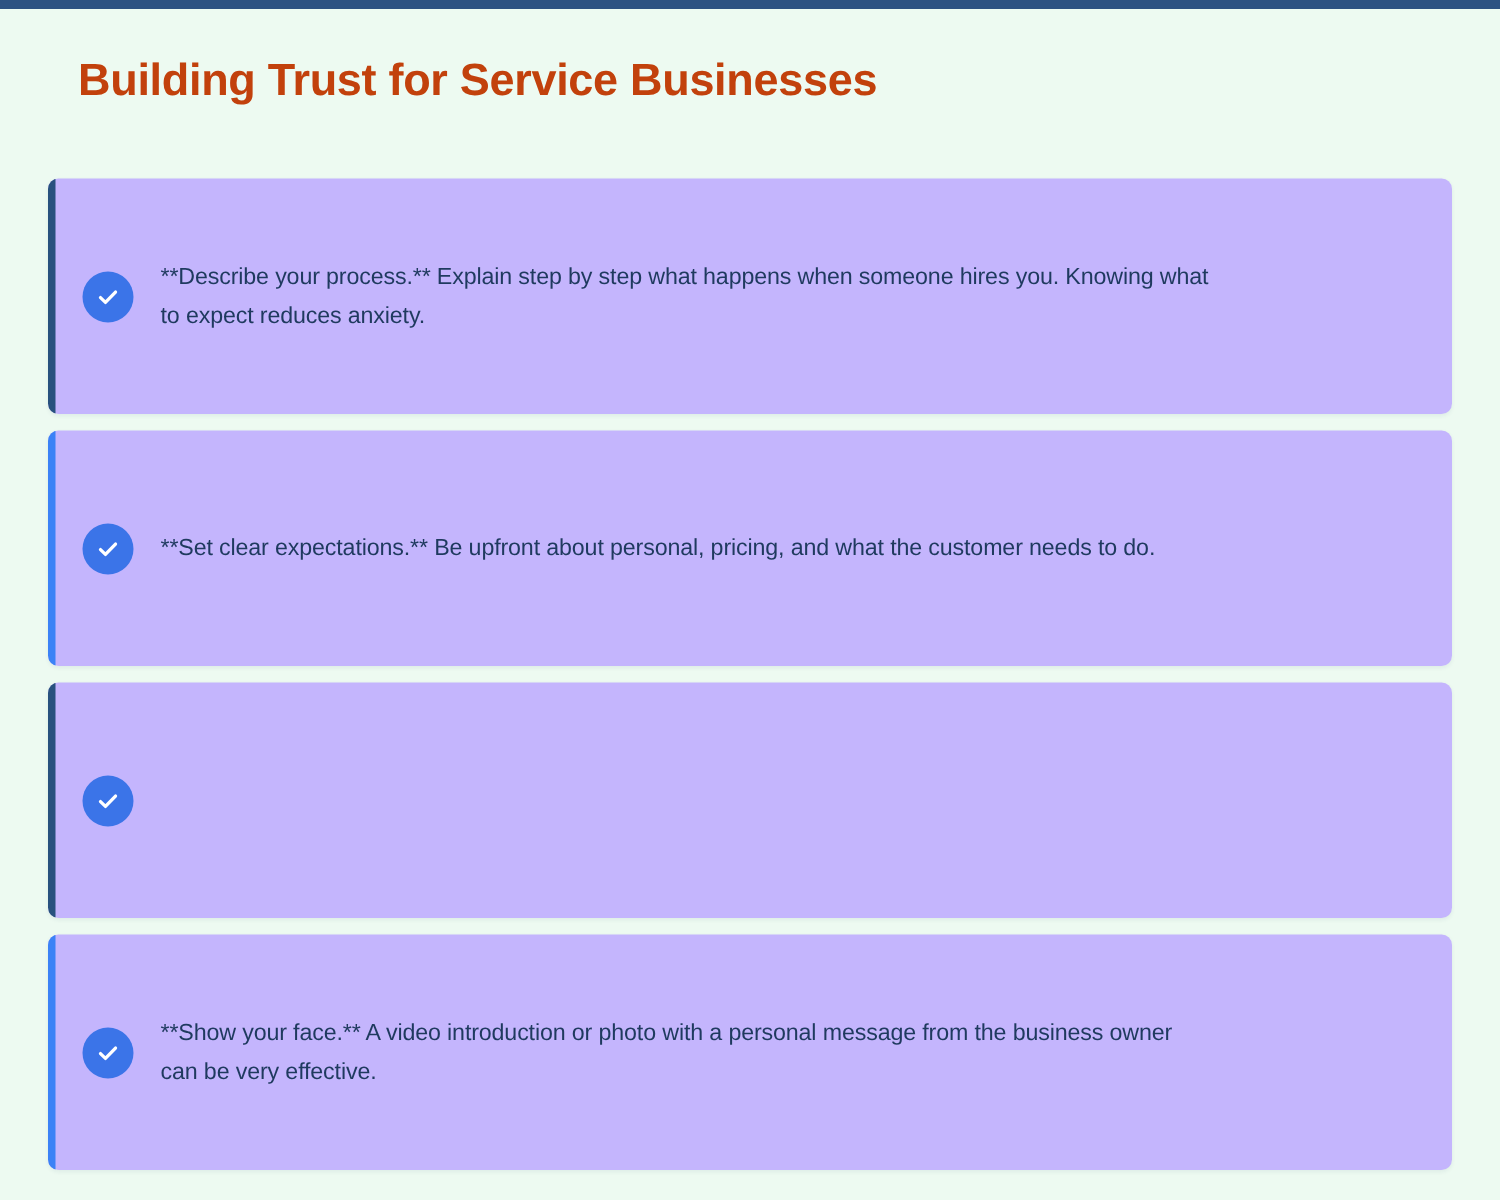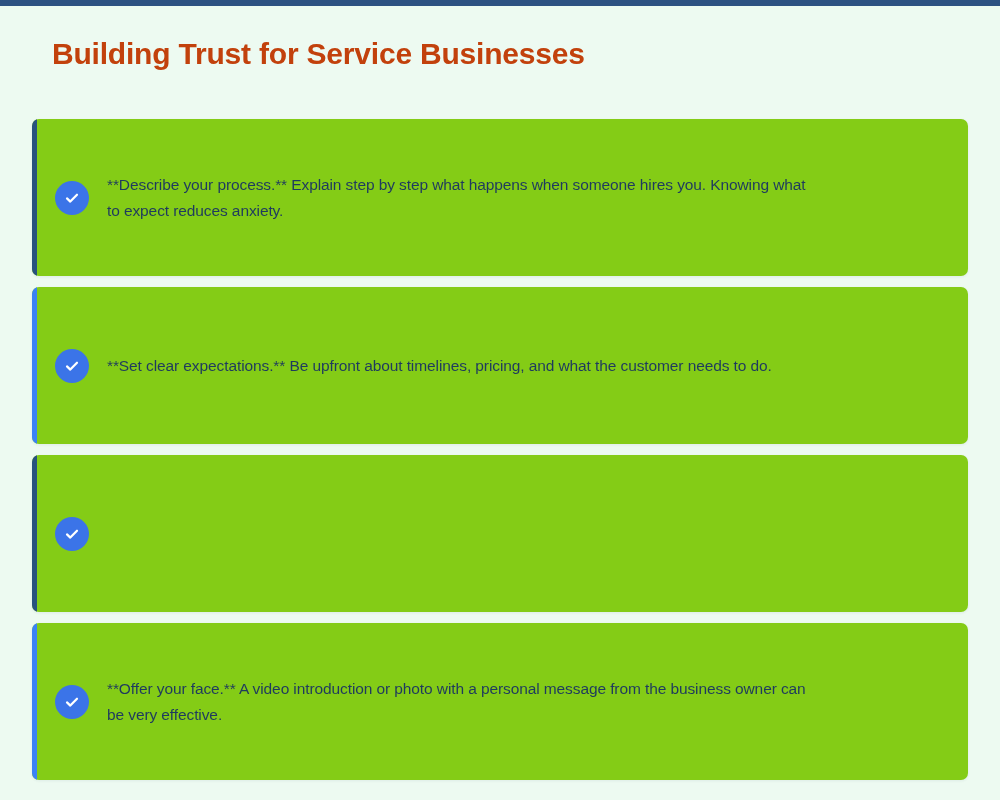--- a/index.html
+++ b/index.html
@@ -48,21 +48,21 @@
   }
 
   .card {
     position: relative;
     display: flex;
     align-items: center;
     box-sizing: border-box;
     width: 936px;
     height: 157px;
     margin-bottom: 11px;
-    background: #84cc16;
+    background: #c4b5fd;
     border-radius: 7px;
     box-shadow: 0 1px 3px rgba(30, 58, 95, 0.07);
     overflow: hidden;
   }
   .card:last-child {
     margin-bottom: 0;
   }
 
   .card-accent {
     position: absolute;
@@ -130,21 +130,21 @@
   </div>
 
   <div class="card accent-blue">
     <div class="card-accent"></div>
     <div class="card-inner">
       <span class="check-badge">
         <svg width="20" height="20" viewBox="0 0 20 20" aria-hidden="true">
           <path d="M5 10.4 L8.3 13.6 L15 6.7" fill="none" stroke="#ffffff" stroke-width="2.2" stroke-linecap="round" stroke-linejoin="round"></path>
         </svg>
       </span>
-      <span class="card-text">**Set clear expectations.** Be upfront about timelines, pricing, and what the customer needs to do.</span>
+      <span class="card-text">**Set clear expectations.** Be upfront about personal, pricing, and what the customer needs to do.</span>
     </div>
   </div>
 
   <div class="card accent-navy">
     <div class="card-accent"></div>
     <div class="card-inner">
       <span class="check-badge">
         <svg width="20" height="20" viewBox="0 0 20 20" aria-hidden="true">
           <path d="M5 10.4 L8.3 13.6 L15 6.7" fill="none" stroke="#ffffff" stroke-width="2.2" stroke-linecap="round" stroke-linejoin="round"></path>
         </svg>
@@ -153,17 +153,17 @@
   </div>
 
   <div class="card accent-blue">
     <div class="card-accent"></div>
     <div class="card-inner">
       <span class="check-badge">
         <svg width="20" height="20" viewBox="0 0 20 20" aria-hidden="true">
           <path d="M5 10.4 L8.3 13.6 L15 6.7" fill="none" stroke="#ffffff" stroke-width="2.2" stroke-linecap="round" stroke-linejoin="round"></path>
         </svg>
       </span>
-      <span class="card-text">**Offer your face.** A video introduction or photo with a personal message from the business owner can be very effective.</span>
+      <span class="card-text">**Show your face.** A video introduction or photo with a personal message from the business owner can be very effective.</span>
     </div>
   </div>
 
 </div>
 
 </body></html>

